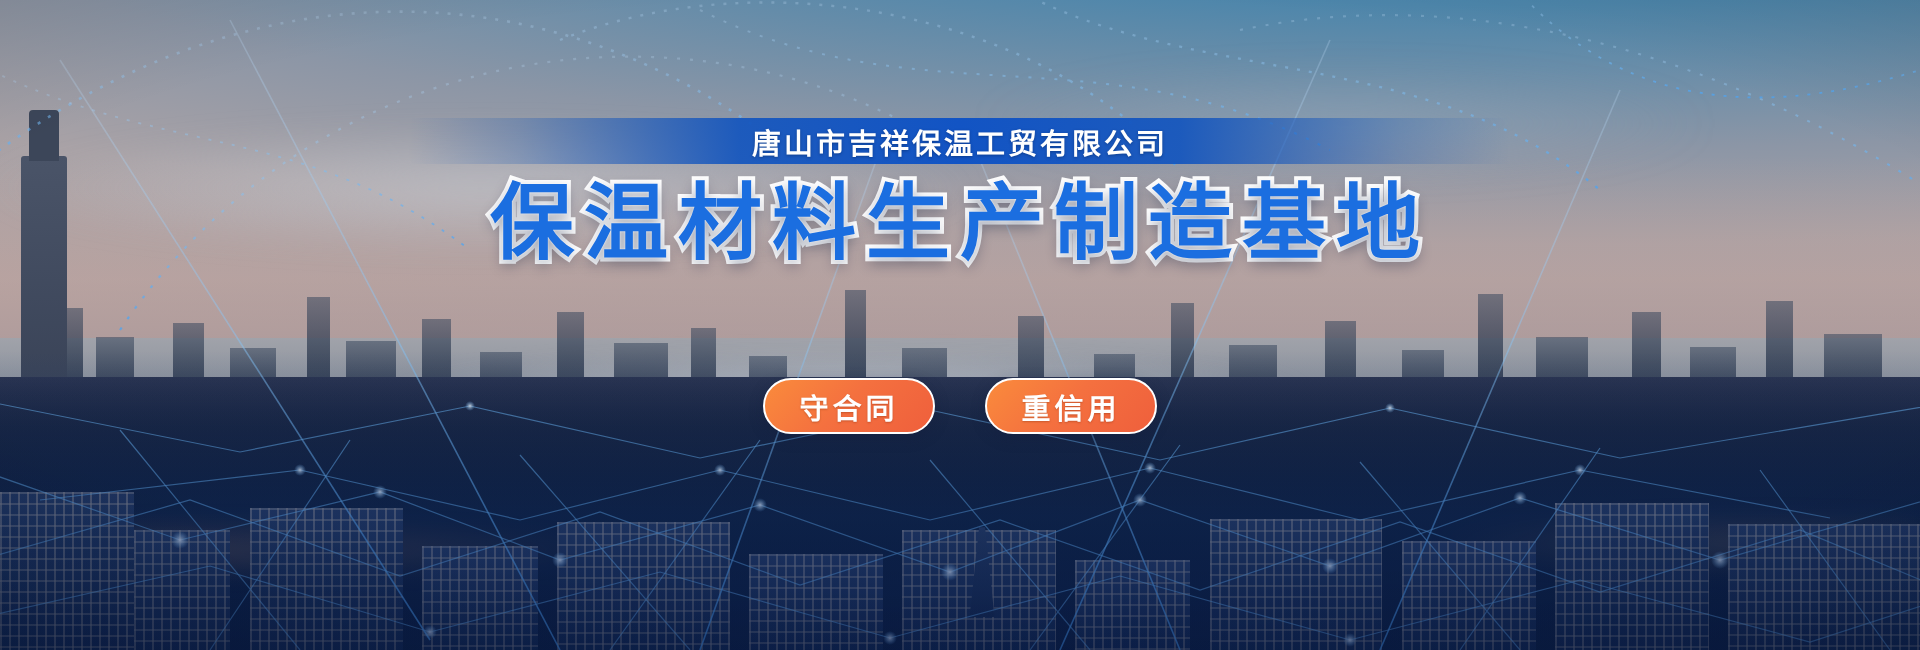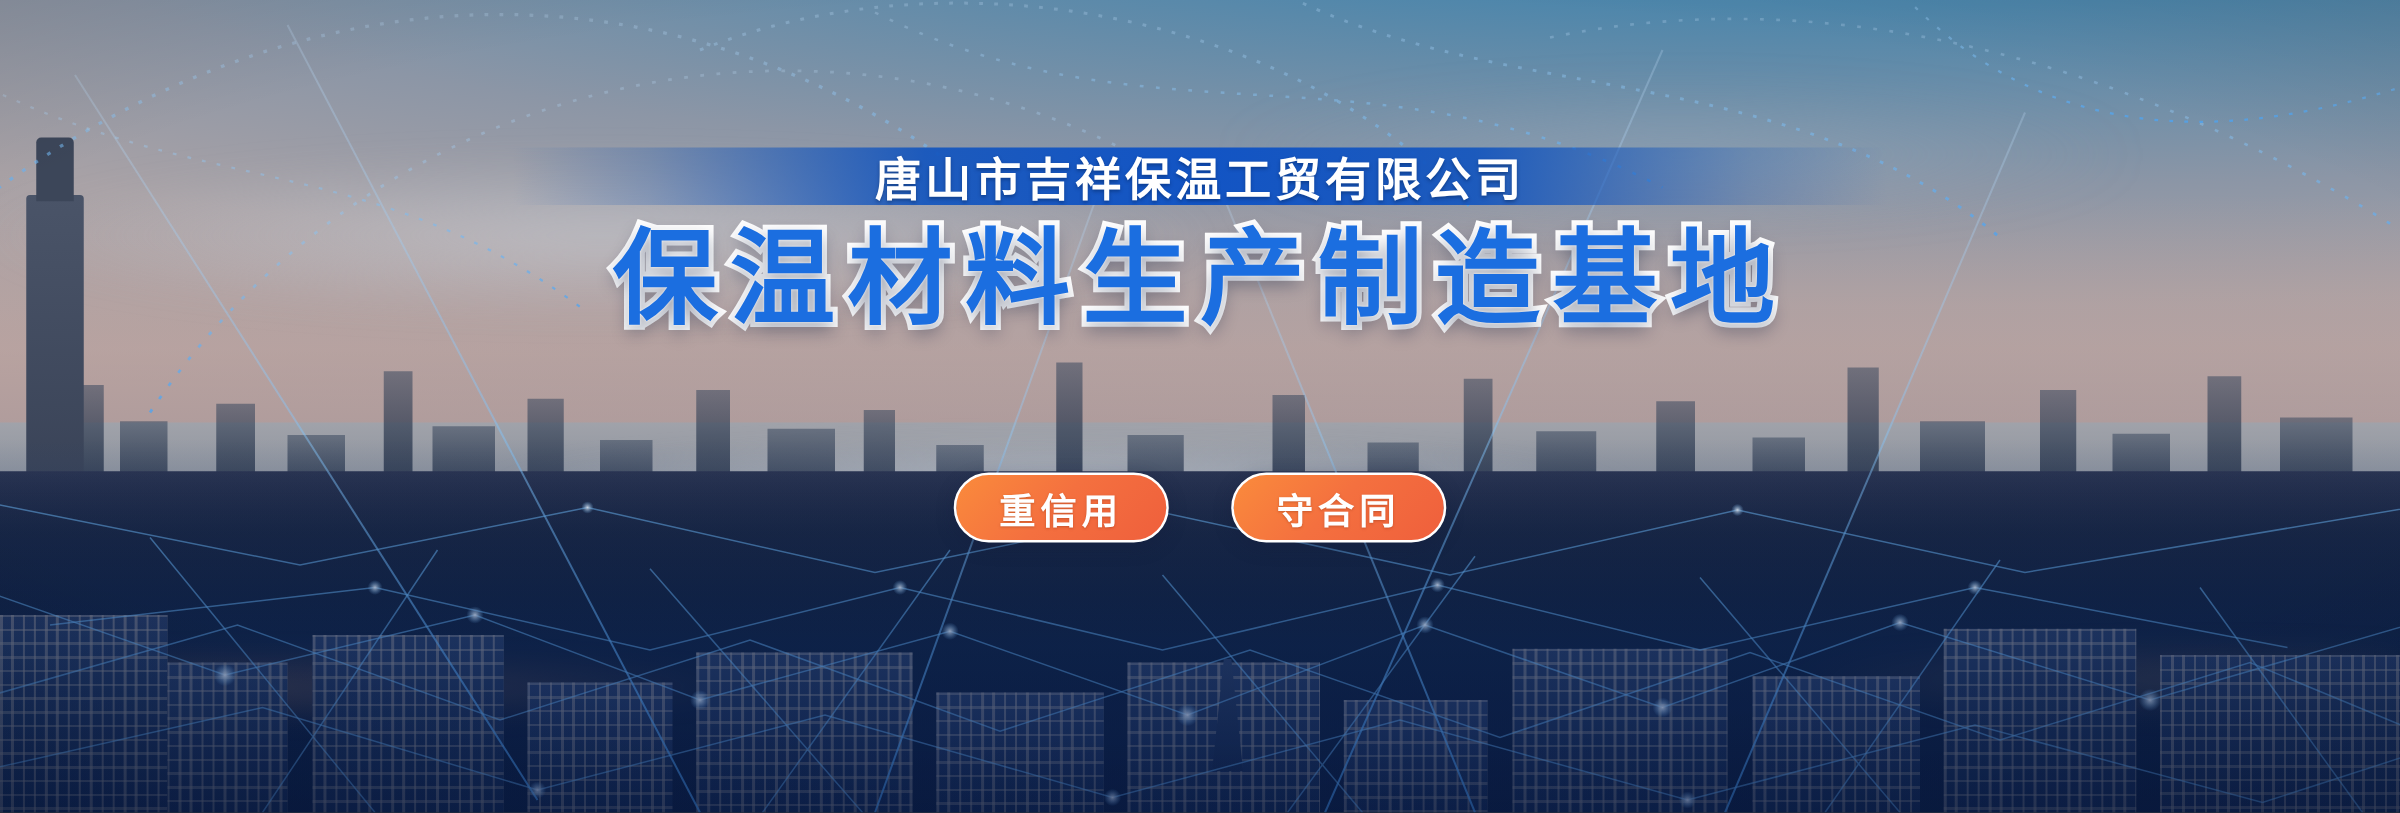--- a/index.html
+++ b/index.html
@@ -118,21 +118,21 @@
       rgba(21,86,181,.25) 10%,
       rgba(19,85,190,.92) 30%,
       rgba(18,84,196,1) 50%,
       rgba(19,85,190,.92) 70%,
       rgba(21,86,181,.25) 90%,
       rgba(21,86,181,0) 100%);
     display:flex;align-items:center;justify-content:center;
   }
   .company-name{
     color:#ffffff;
-    font-size:37px;
+    font-size:29px;
     font-weight:700;
     letter-spacing:3px;
     white-space:nowrap;
     text-shadow:0 1px 3px rgba(0,30,80,.45);
     text-align:center;
   }
 
   .headline{
     position:absolute;left:50%;top:176px;transform:translateX(-50%);
     white-space:nowrap;
@@ -313,21 +313,21 @@
 
     <div class="title-bar">
       <div class="company-name">唐山市吉祥保温工贸有限公司</div>
     </div>
 
     <div class="headline-under">保温材料生产制造基地</div>
     <div class="headline">保温材料生产制造基地</div>
 
     <div class="pills">
       <div class="pill">
+        <span class="pill-label">守合同</span>
+      </div>
+      <div class="pill">
         <span class="pill-label">重信用</span>
       </div>
-      <div class="pill">
-        <span class="pill-label">守合同</span>
-      </div>
     </div>
 
   </div>
 </div>
 
 </body></html>

